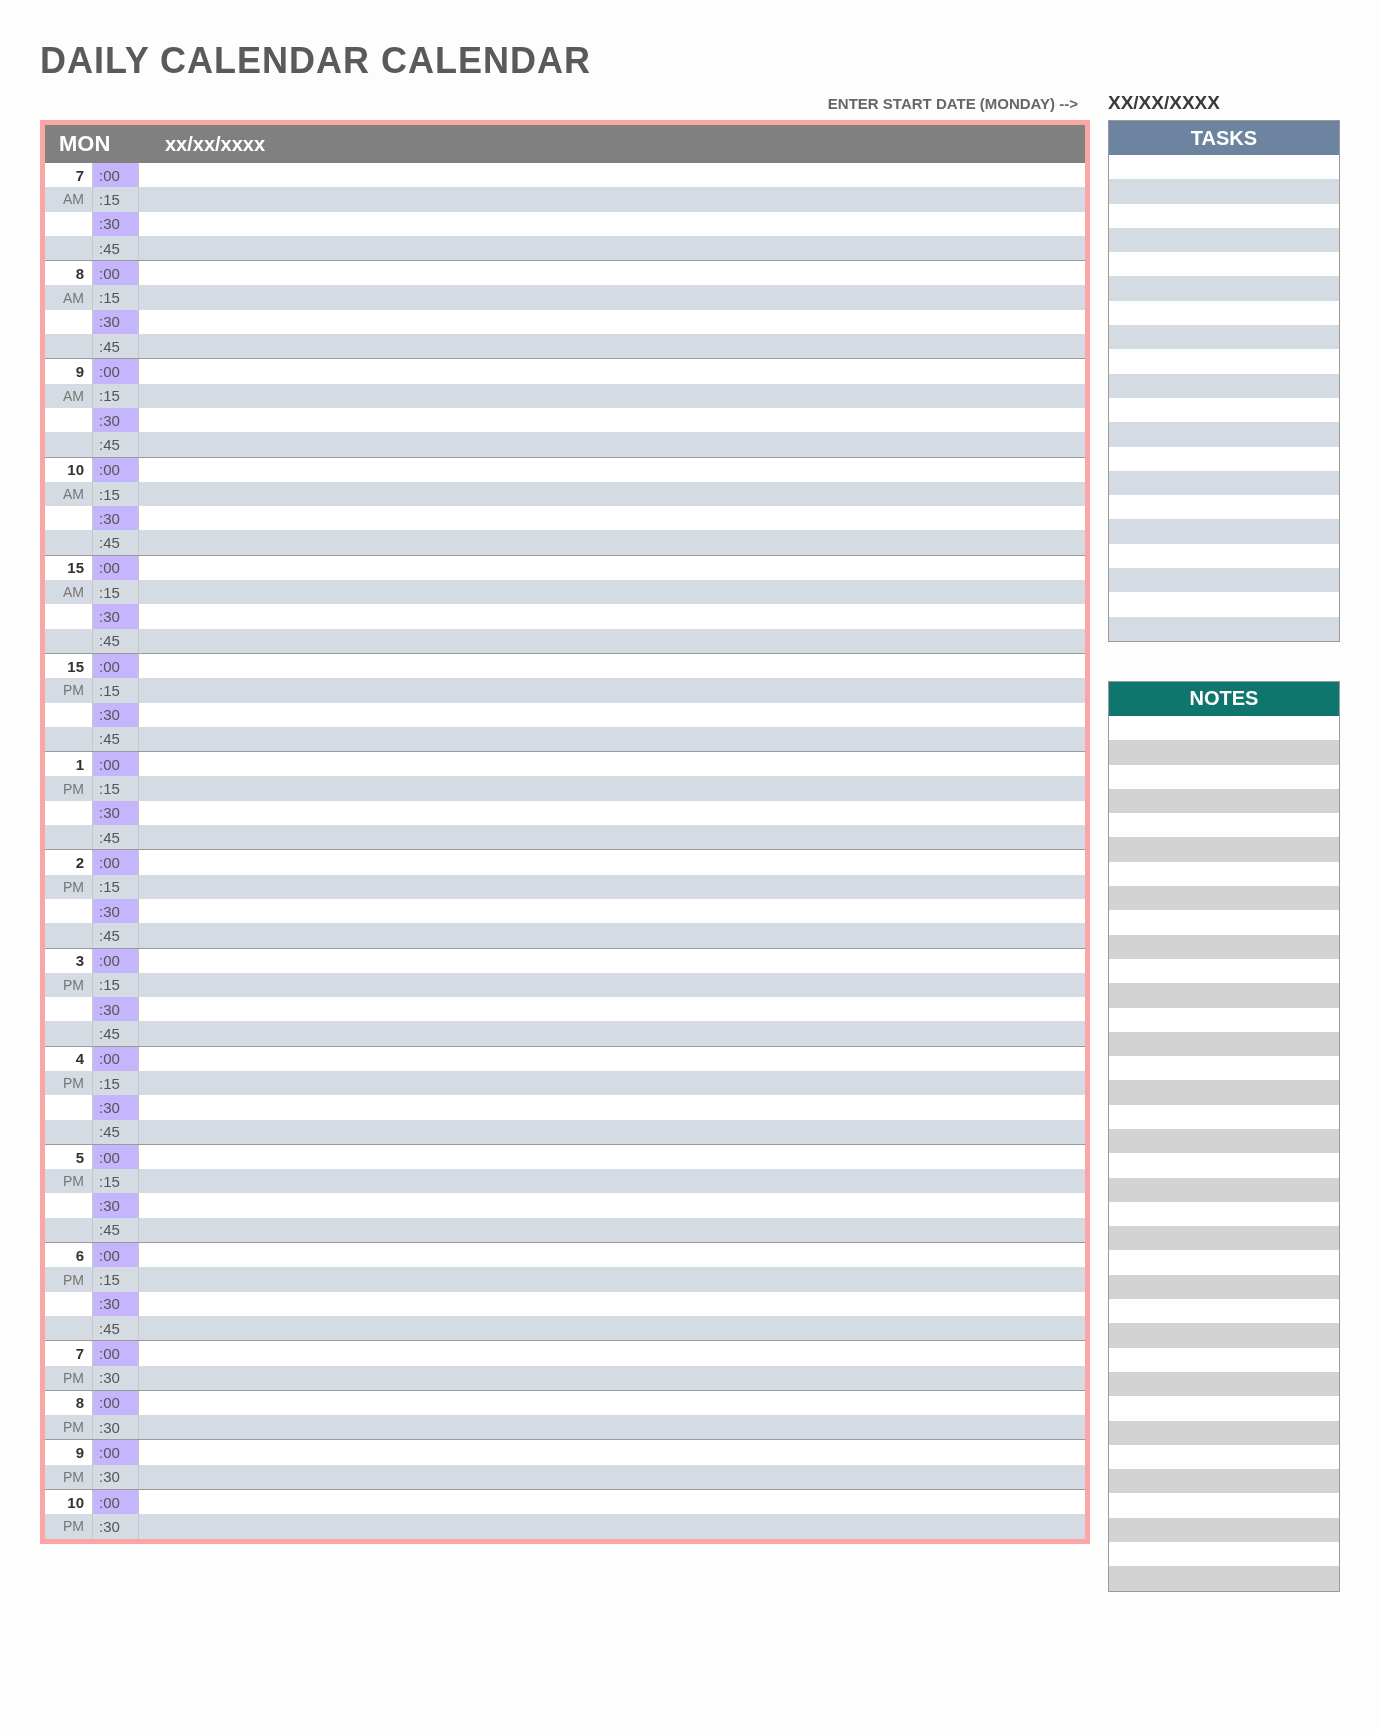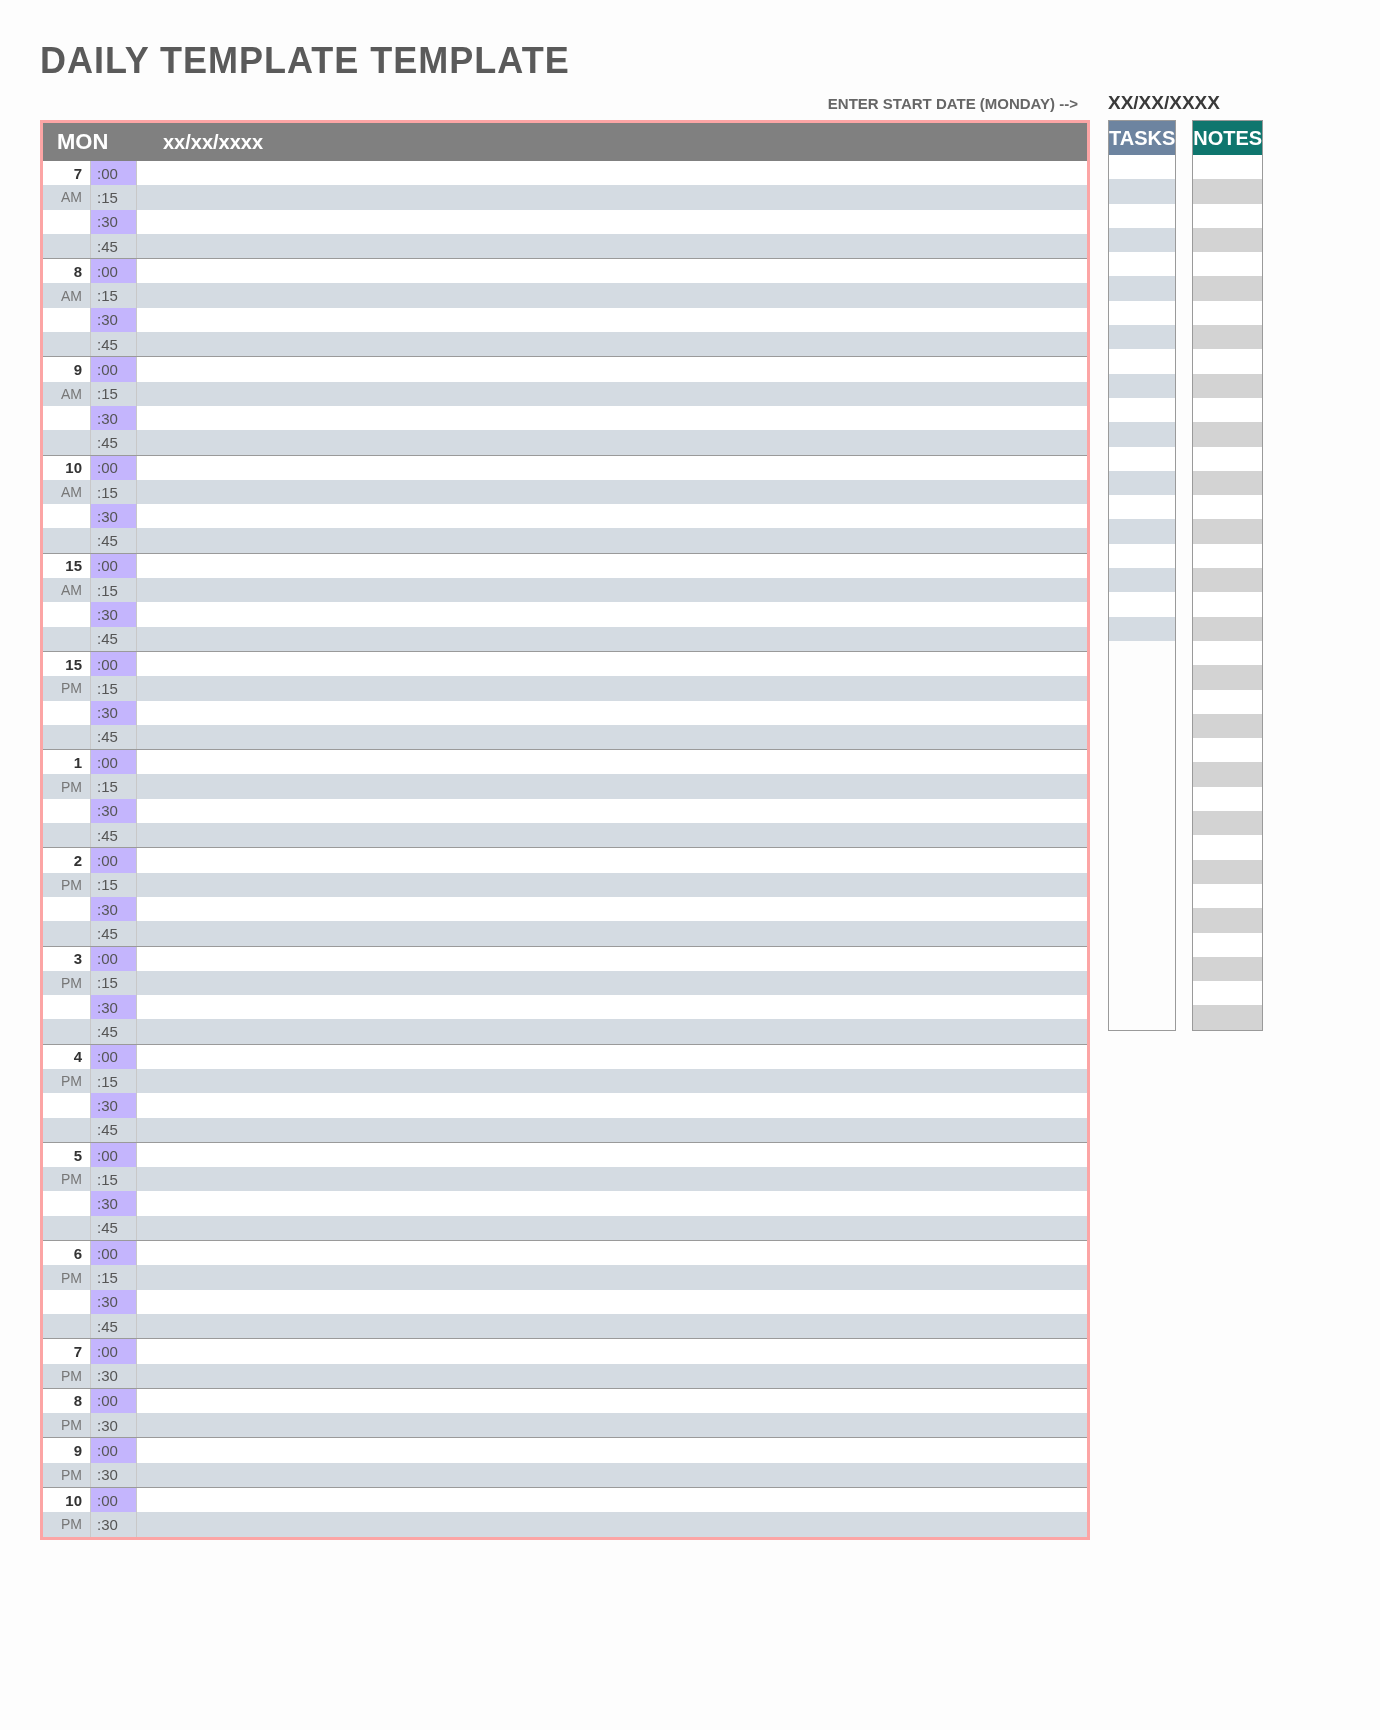--- a/index.html
+++ b/index.html
@@ -31,21 +31,21 @@
     font-size: 19px;
     font-weight: bold;
     color: #3a3a3a;
     width: 232px;
   }
   .layout {
     display: flex;
     gap: 18px;
     align-items: flex-start;
   }
-  .cal { flex: 1; border: 3px solid #fca5a5; }
+  .cal { flex: 1; border: 5px solid #fca5a5; }
   .cal-header {
     background: #808080;
     color: #fff;
     display: flex;
     align-items: center;
     height: 38px;
     font-weight: bold;
     font-size: 22px;
   }
   .cal-header .day { width: 120px; padding-left: 14px; }
@@ -81,42 +81,42 @@
     background: #fff;
   }
   .slot.alt .hour-cell,
   .slot.alt .min-cell,
   .slot.alt .content-cell { background: #d4dbe2; }
   .ampm {
     font-weight: normal;
     font-size: 14px;
     color: #777;
   }
-  .side { width: 232px; display:flex; flex-direction:row; gap:16px; }
+  .side { width: 232px; display:flex; flex-direction:column; gap:39px; }
   .panel { border: 1px solid #9a9a9a; }
   .panel-header {
     height: 34px;
     color: #fff;
     font-size: 20px;
     font-weight: bold;
     display:flex; align-items:center; justify-content:center;
   }
   .tasks-header { background: #6d84a0; }
   .notes-header { background: #0f766e; }
   .panel-row {
     height: 24.3px;
     background: #fff;
   }
   .panel-row.alt { background: #d4dbe2; }
   .notes .panel-row.alt { background: #d3d3d3; }
 </style>
 </head>
 <body>
 
-<div class="title">DAILY TEMPLATE TEMPLATE</div>
+<div class="title">DAILY CALENDAR CALENDAR</div>
 
 <div class="start-date-row">
   <span class="start-date-label">ENTER START DATE (MONDAY) --&gt;</span>
   <span class="start-date-value">XX/XX/XXXX</span>
 </div>
 
 <div class="layout">
   <div class="cal">
     <div class="cal-header">
       <span class="day">MON</span>

